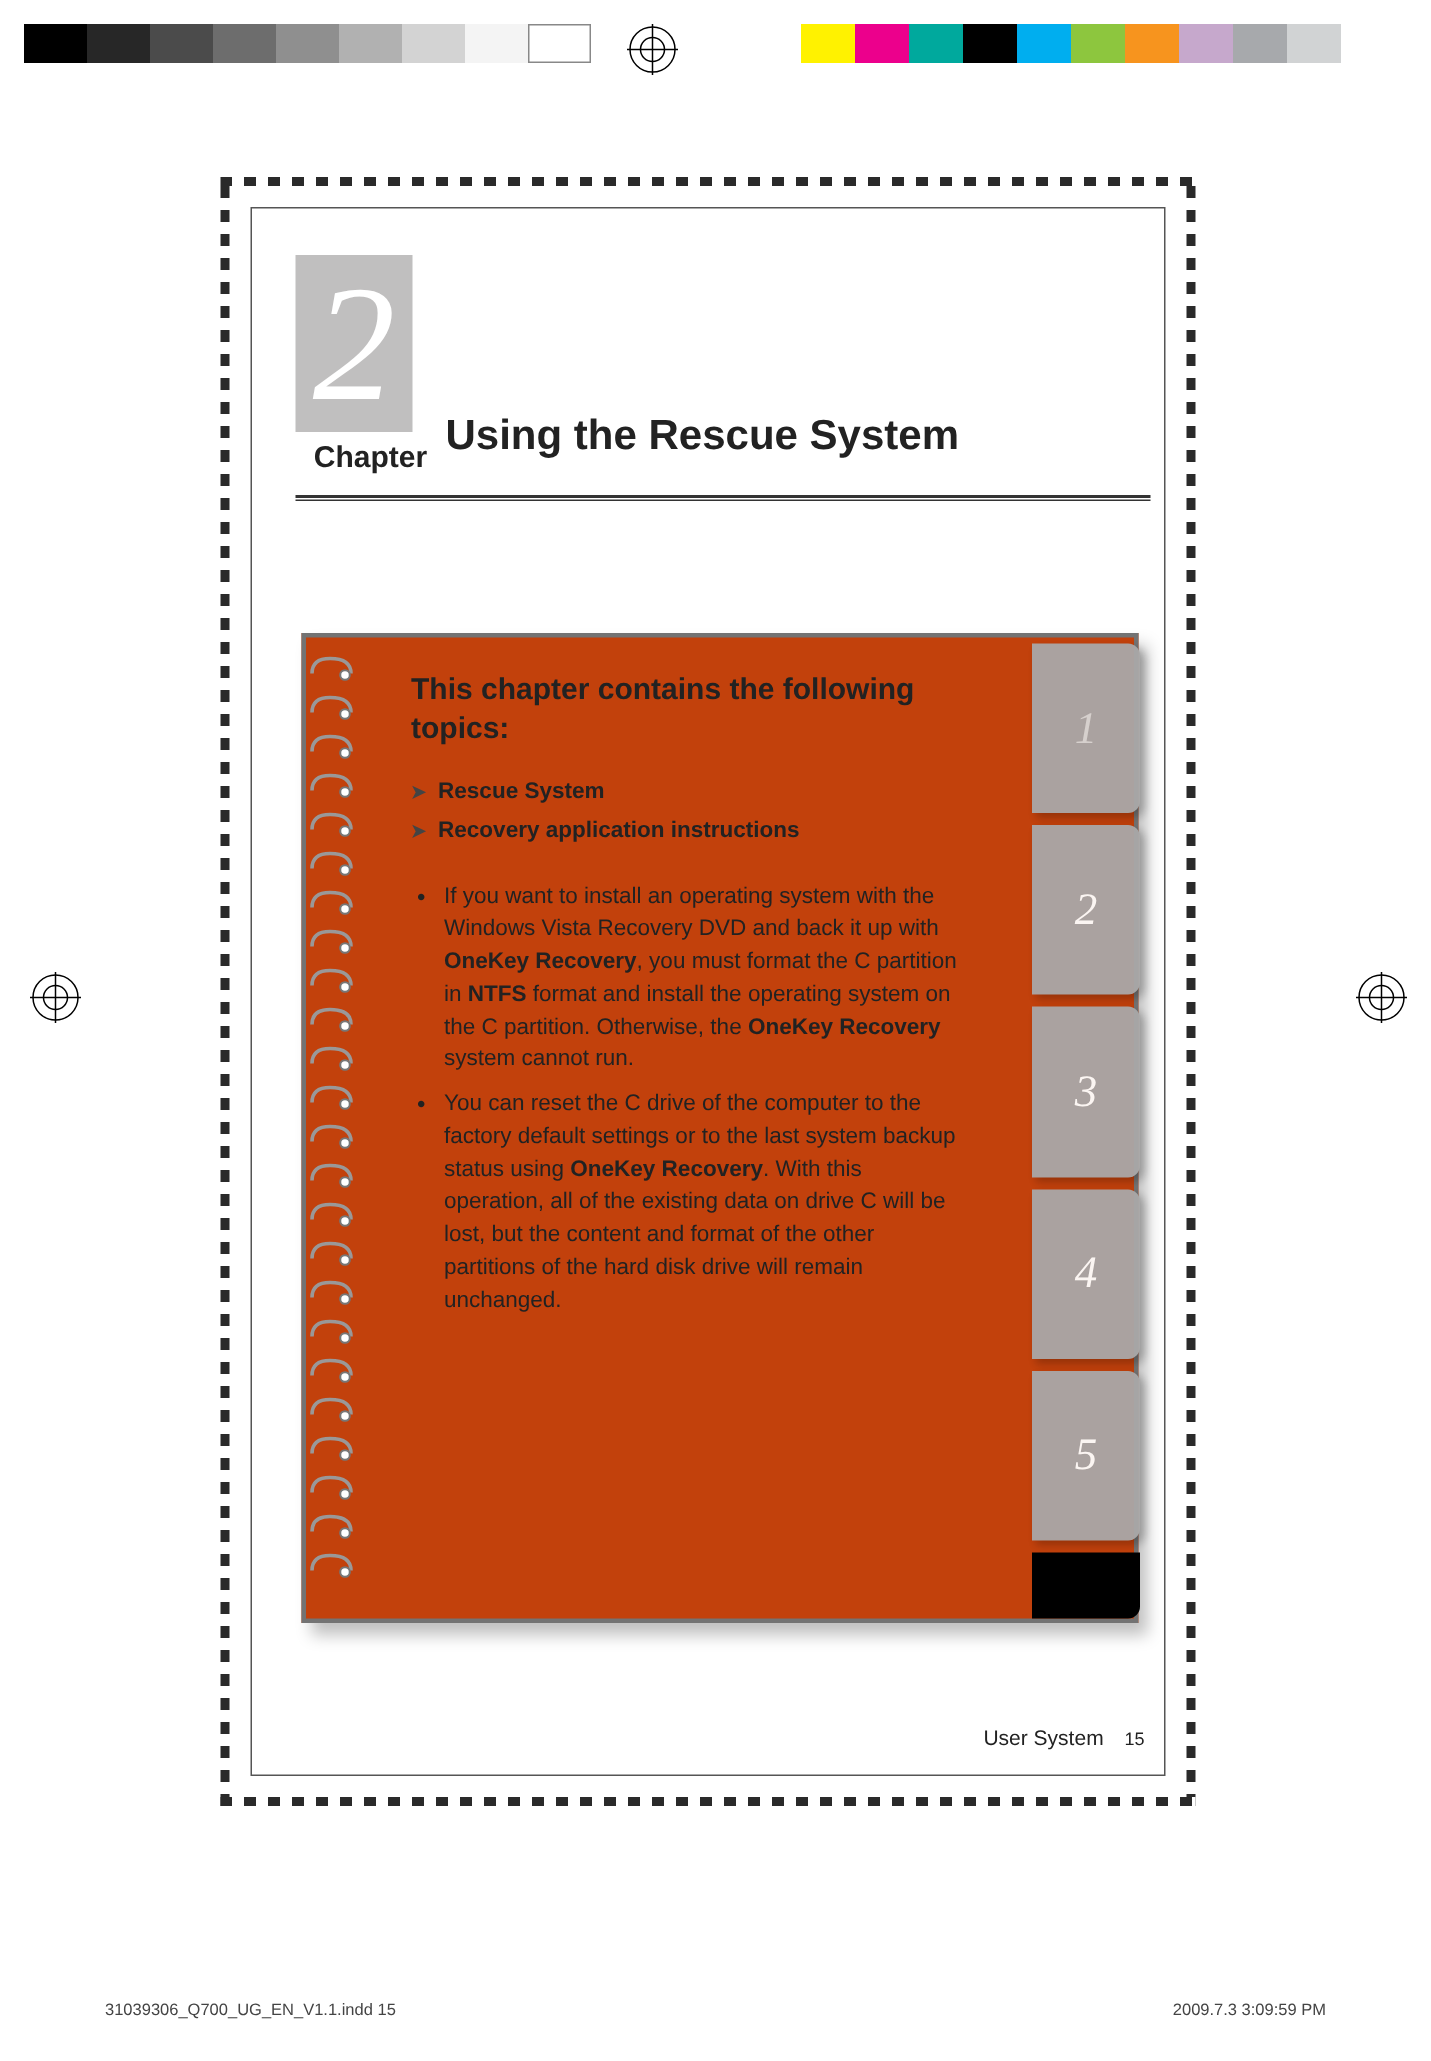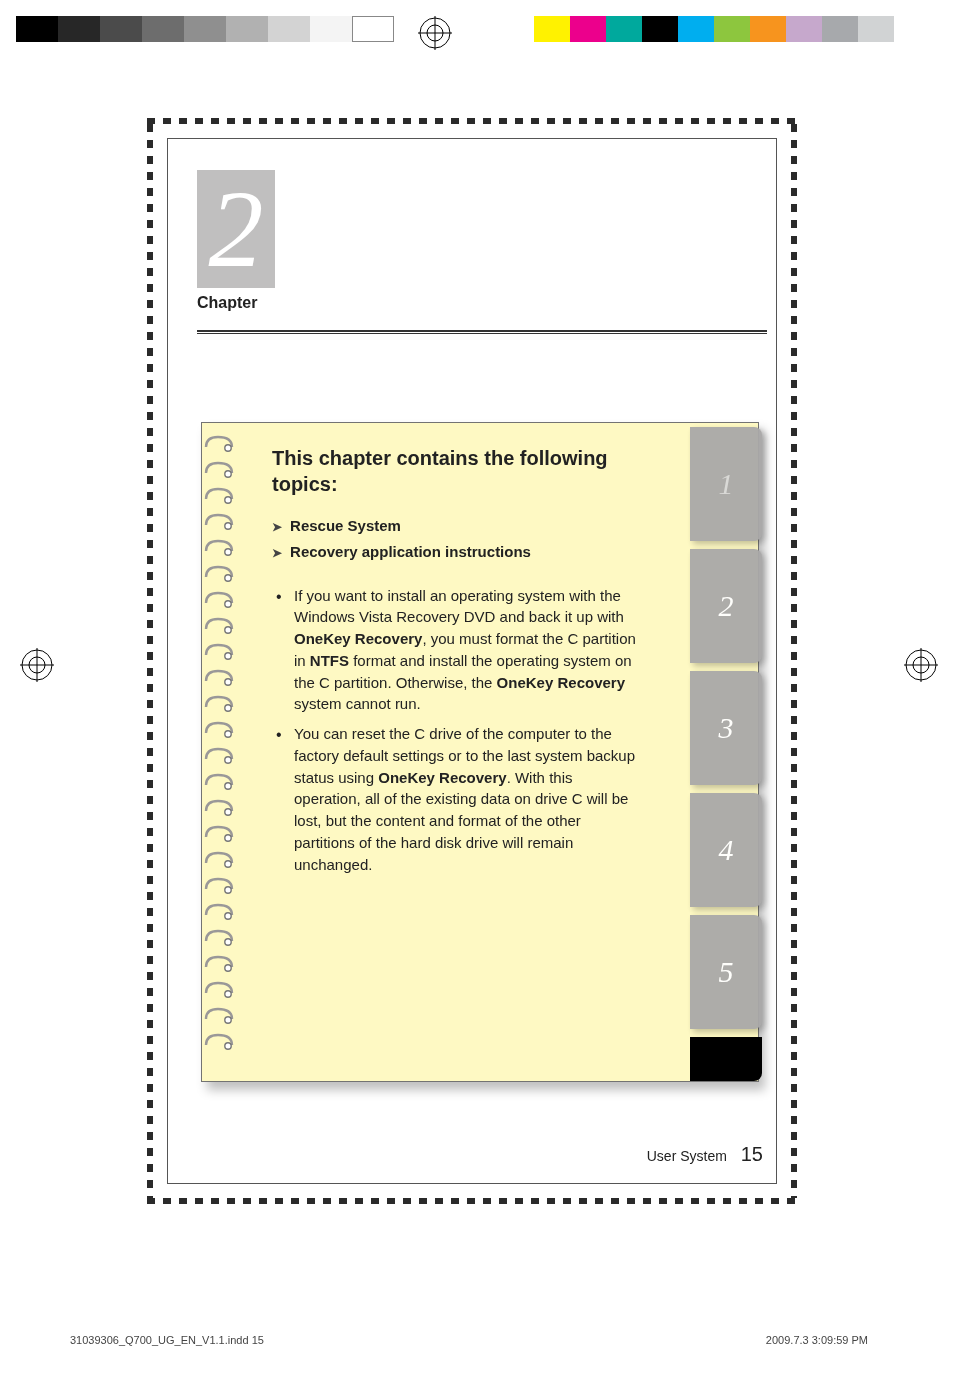--- a/index.html
+++ b/index.html
@@ -69,39 +69,39 @@
     color:#fff;
     display:flex; align-items:center; justify-content:center;
     font-family: Georgia, 'Times New Roman', serif;
     font-style: italic;
     font-size: 110px;
     font-weight: 300;
     line-height: 1;
   }
   .chapter-label {
     margin-top:6px;
-    font-size:16px; font-weight:600; color:#222;
+    font-size:20px; font-weight:600; color:#222;text-align:center;
   }
   .chapter-title {
     position:absolute;
     left:150px; top:156px;
     font-size:28px;
     font-weight:700;
     color:#222;
   }
   .hr {
     position:absolute; left:50px; right:30px; top:212px;
     height:4px;
     background:linear-gradient(#333,#333) top/100% 2px no-repeat,
                linear-gradient(#333,#333) bottom/100% 1px no-repeat;
   }
   
   .panel-wrap { position:absolute; left:54px; top:304px; width:558px; height:660px; }
   .panel-shadow { position:absolute; inset:0; box-shadow:6px 8px 10px rgba(0,0,0,0.25); }
-  .panel { position:absolute; inset:0; background:#fef9c3; border:1px solid #737373; }
+  .panel { position:absolute; inset:0; background:#c2410c; border:3px solid #737373; }
   .spiral-col {
     position:absolute; left:0; top:10px; width:40px; bottom:10px;
   }
   .spiral-col .ring {
     width:30px; height:22px; display:block; margin:0 0 4px 2px;
   }
   .panel-content {
     position:absolute; left:70px; right:118px; top:22px; bottom:18px;
     font-size:15px; line-height:1.45;
     color:#222;
@@ -129,24 +129,24 @@
     font-family: Georgia, 'Times New Roman', serif;
     font-style:italic; font-size:30px; font-weight:400;
     border-radius:0 8px 8px 0;
     box-shadow:3px 3px 6px rgba(0,0,0,0.25);
     opacity:0.95;
   }
   .tab.faded { color:rgba(255,255,255,0.55); }
   .tabs-cap { height:44px; background:#000; border-radius:0 0 8px 0; margin-top:4px; }
   
   .page-footer { position:absolute; right:34px; bottom:38px; font-size:14px; color:#222; }
-  .page-footer .num { font-size:20px; margin-left:10px; }
+  .page-footer .num { font-size:12px; margin-left:10px; }
   
   .imprint {
-    position:absolute; left:70px; right:86px; bottom:28px;
+    position:absolute; left:70px; right:70px; bottom:28px;
     font-size:11px; color:#444; display:flex; justify-content:space-between;
     font-family: Arial, sans-serif;
   }
 </style>
 </head>
 <body>
 
 <div class="sheet">
 
   <div class="top-bars">
@@ -202,20 +202,21 @@
   <div class="page">
     <div class="dash-outer"></div>
     <div class="inner-line"></div>
 
     <div class="chapter-block">
       <div class="chapter-num-box">
         <span>2</span>
       </div>
       <div class="chapter-label">Chapter</div>
     </div>
+    <div class="chapter-title">Using the Rescue System</div>
     <div class="hr"></div>
 
     <div class="panel-wrap">
       <div class="panel-shadow"></div>
       <div class="panel">
 
         <div class="spiral-col" id="spiral">
             <svg class="ring" viewBox="0 0 30 22">
               <path d="M2 14 Q2 4 14 4 Q28 4 28 14" fill="none" stroke="#9a9898" stroke-width="2.4"></path>
               <circle cx="24" cy="15" r="3.2" fill="#fff" stroke="#777" stroke-width="1.4"></circle>

